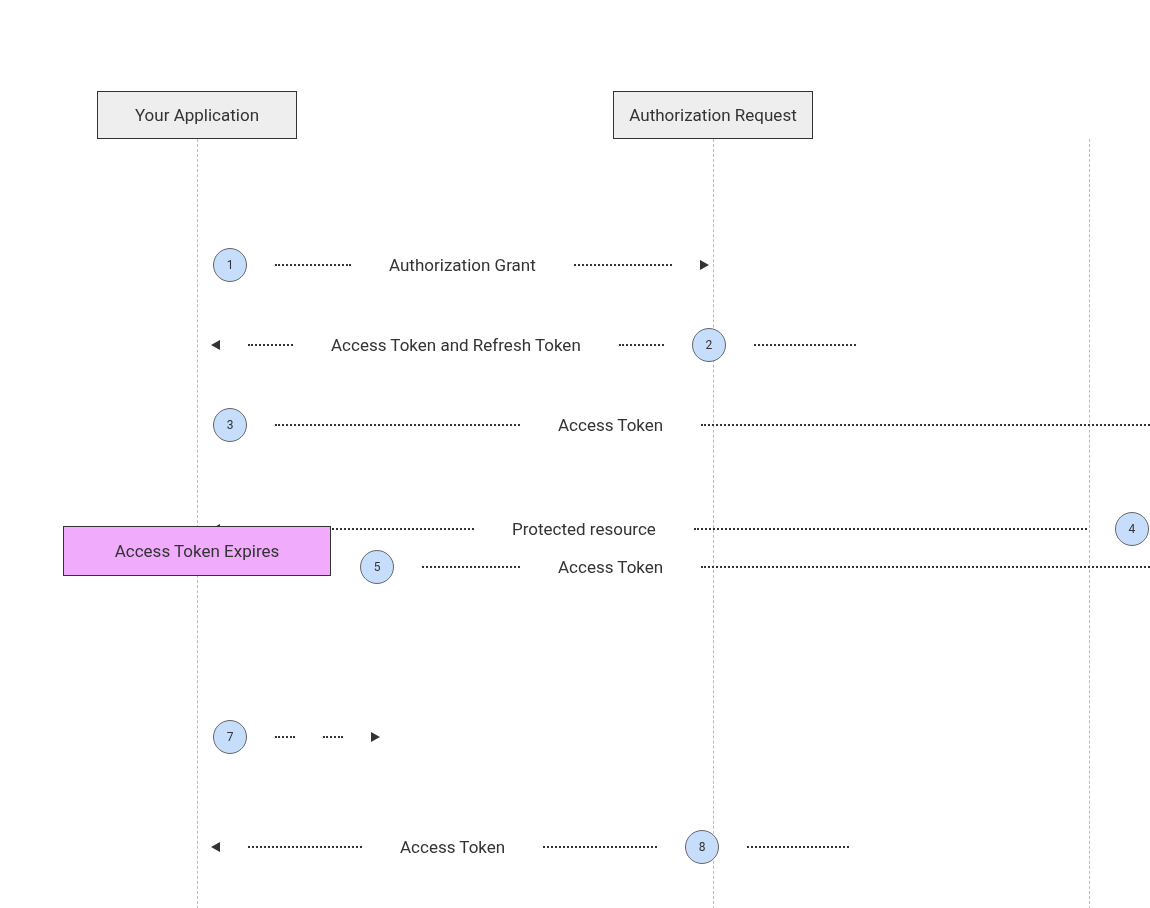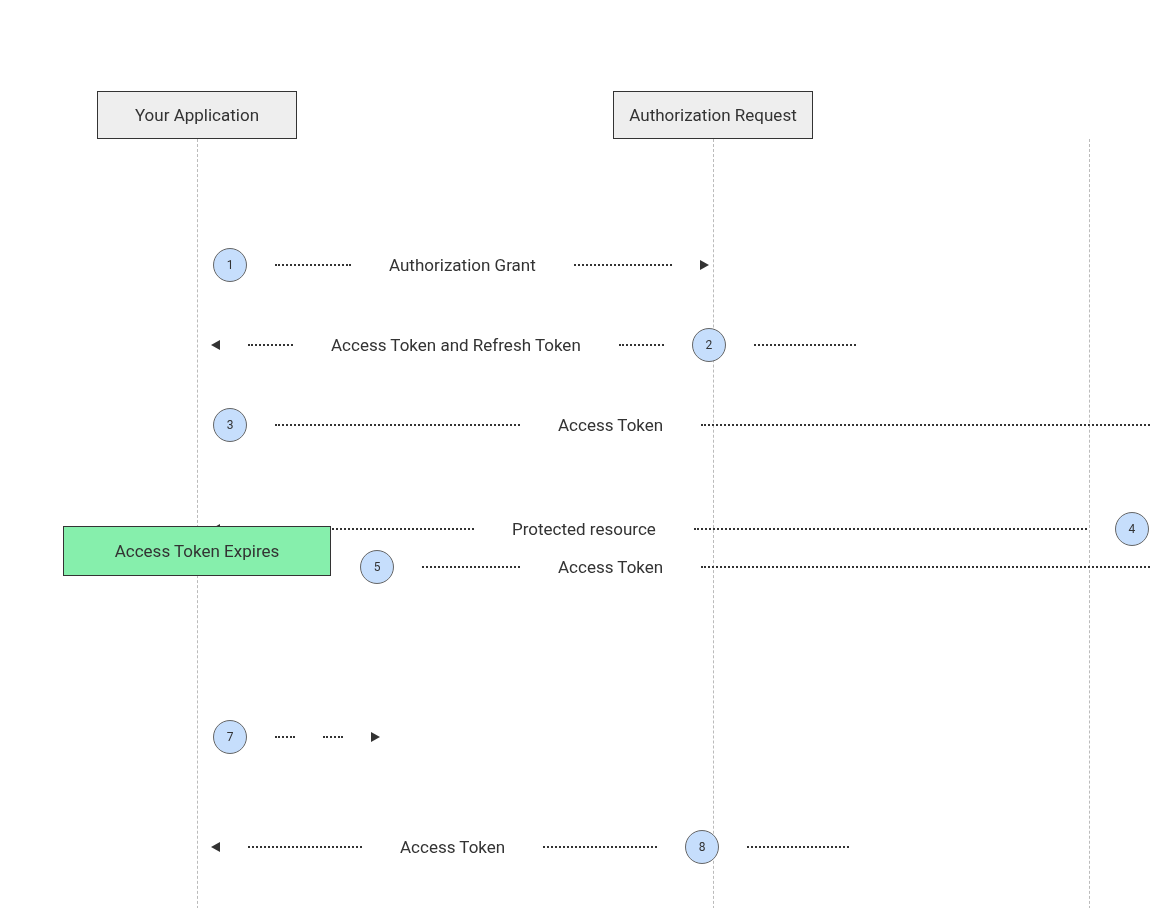--- a/index.html
+++ b/index.html
@@ -6,21 +6,21 @@
   body{background:#fff;font-family:-apple-system,BlinkMacSystemFont,"Segoe UI",Roboto,Arial,sans-serif;color:#333;width:1150px;height:908px;position:relative}
   .stage{position:absolute;inset:0}
   .lifeline-box{position:absolute;top:35px;background:#eee;border:1px solid #333;height:48px;display:flex;align-items:center;justify-content:center;font-size:17px;color:#333}
   .lifeline{position:absolute;top:83px;height:800px;border-left:1.5px dashed #bbb}
   .msg{position:absolute;display:flex;align-items:center;white-space:nowrap}
   .label{background:#fff;padding:0 10px;font-size:17px;color:#333}
   .dots{border-top:2px dotted #333;flex:0 0 auto}
   .arrow-r{width:0;height:0;border-top:5px solid transparent;border-bottom:5px solid transparent;border-left:9px solid #333;flex:0 0 auto}
   .arrow-l{width:0;height:0;border-top:5px solid transparent;border-bottom:5px solid transparent;border-right:9px solid #333;flex:0 0 auto}
   .num{width:34px;height:34px;border-radius:50%;background:#c6defc;border:1px solid #666;display:flex;align-items:center;justify-content:center;font-size:12px;color:#333;flex:0 0 auto}
-  .note-box{position:absolute;background:#86efac;border:1px solid #333;height:50px;display:flex;align-items:center;justify-content:center;font-size:17px}
+  .note-box{position:absolute;background:#f0abfc;border:1px solid #333;height:50px;display:flex;align-items:center;justify-content:center;font-size:17px}
 </style>
 </head>
 <body>
 
 <div class="stage">
 
   <div class="lifeline-box" style="left:41px;width:200px">Your Application</div>
   <div class="lifeline-box" style="left:557px;width:200px">Authorization Request</div>
 
   <div class="lifeline" style="left:141px"></div>

